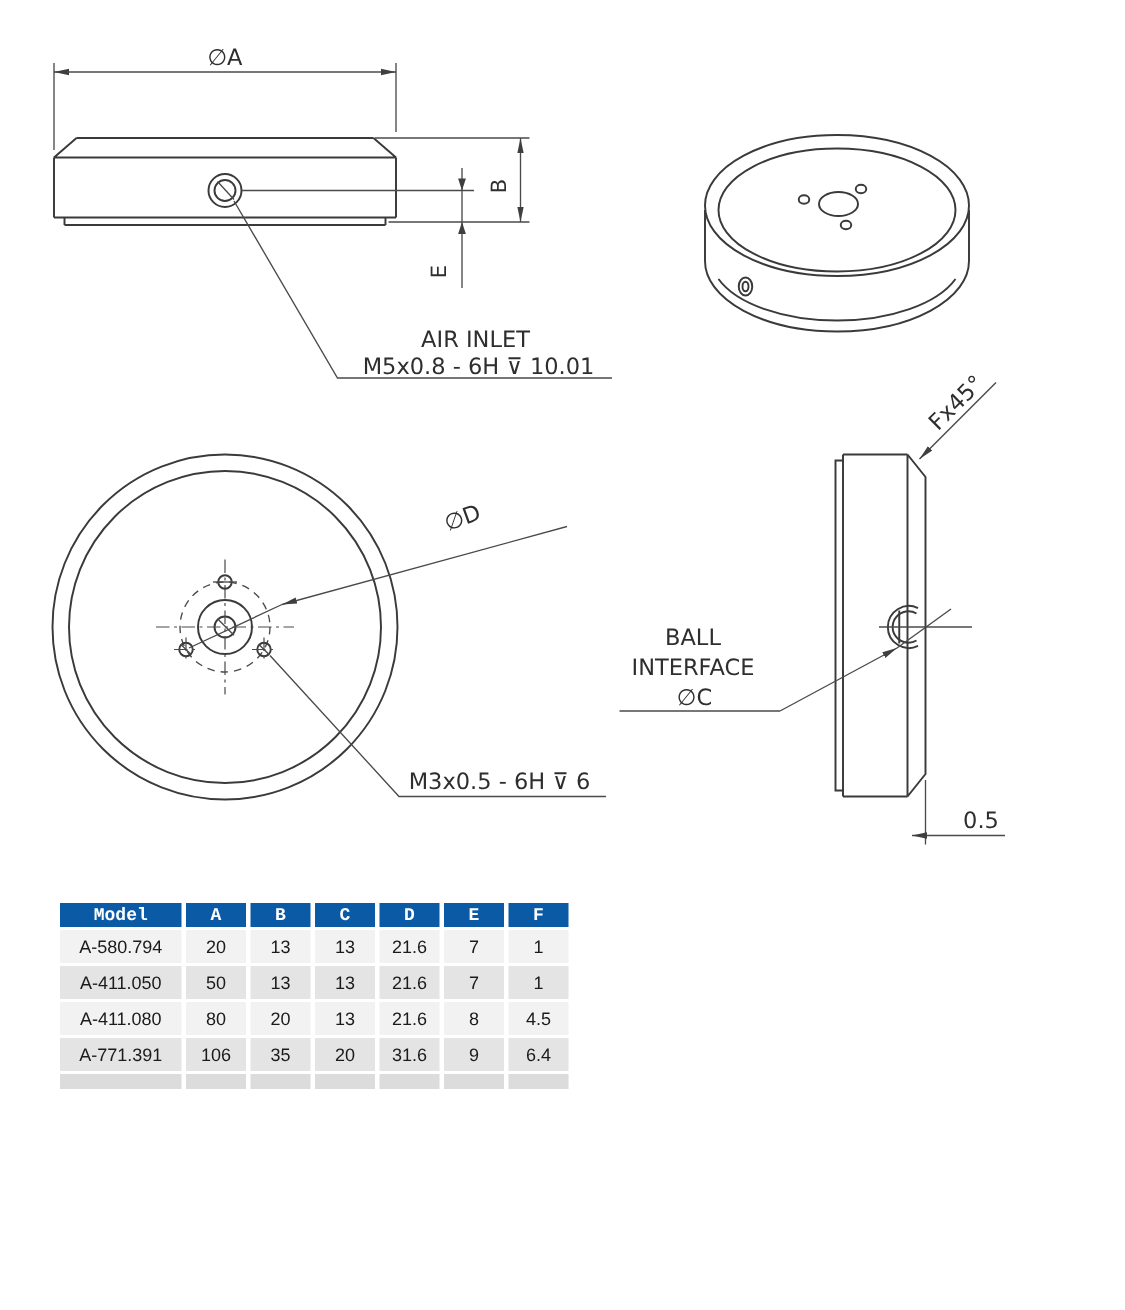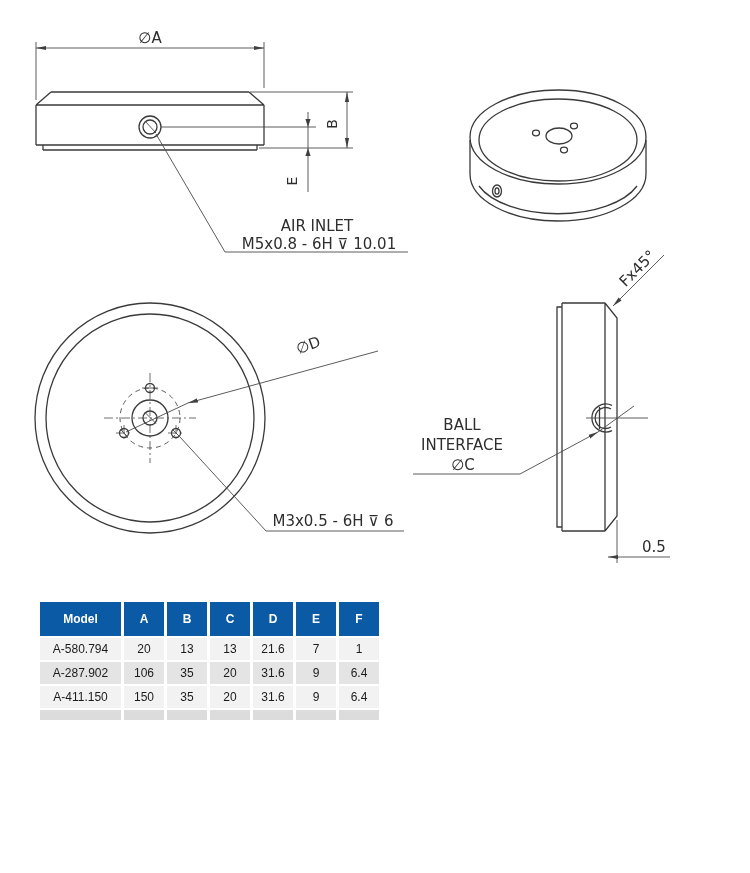--- a/index.html
+++ b/index.html
@@ -14,21 +14,21 @@
   .cline{stroke:#4a4a4a;stroke-width:0.8;fill:none;stroke-dasharray:9 3 2 3;}
   .bdash{stroke:#4a4a4a;stroke-width:0.9;fill:none;stroke-dasharray:5 4;}
   .ah{fill:#3f3f3f;stroke:none;}
   .lbl{font-family:"DejaVu Sans",sans-serif;font-size:15px;fill:#2e2e2e;}
   .lbl-sm{font-family:"DejaVu Sans",sans-serif;font-size:14px;fill:#2e2e2e;}
   
   .spec-table-wrap{position:absolute;left:37px;top:600px;}
   table#spec-table{border-collapse:separate;border-spacing:3px 2px;table-layout:fixed;}
   #spec-table th{
     background:var(--hdr,#0b5aa5);color:#ffffff;font-size:12px;font-weight:bold;
-    width:40px;height:34px;padding:0;text-align:center;vertical-align:middle;
+    width:40px;height:16px;padding:0;text-align:center;vertical-align:middle;font-family:Liberation Mono, monospace;
   }
   #spec-table td{
     width:40px;height:22px;padding:0;font-size:12px;color:#1b1b1b;
     text-align:center;vertical-align:middle;
   }
   #spec-table .model-col{width:81px;}
   #spec-table tbody tr:nth-child(odd) td{background:#f2f2f2;}
   #spec-table tbody tr:nth-child(even) td{background:#e4e4e4;}
   #spec-table tbody tr.partial td{background:#dcdcdc;height:10px;}
 </style>
@@ -156,37 +156,46 @@
         <tr>
           <td class="model-col">A-580.794</td>
           <td>20</td>
           <td>13</td>
           <td>13</td>
           <td>21.6</td>
           <td>7</td>
           <td>1</td>
         </tr>
         <tr>
-          <td class="model-col">A-287.902</td>
+          <td class="model-col">A-411.050</td>
+          <td>50</td>
+          <td>13</td>
+          <td>13</td>
+          <td>21.6</td>
+          <td>7</td>
+          <td>1</td>
+        </tr>
+        <tr>
+          <td class="model-col">A-411.080</td>
+          <td>80</td>
+          <td>20</td>
+          <td>13</td>
+          <td>21.6</td>
+          <td>8</td>
+          <td>4.5</td>
+        </tr>
+        <tr>
+          <td class="model-col">A-771.391</td>
           <td>106</td>
           <td>35</td>
           <td>20</td>
           <td>31.6</td>
           <td>9</td>
           <td>6.4</td>
         </tr>
-        <tr>
-          <td class="model-col">A-411.150</td>
-          <td>150</td>
-          <td>35</td>
-          <td>20</td>
-          <td>31.6</td>
-          <td>9</td>
-          <td>6.4</td>
-        </tr>
         <tr class="partial">
           <td class="model-col"></td>
           <td></td>
           <td></td>
           <td></td>
           <td></td>
           <td></td>
           <td></td>
         </tr>
       </tbody>

